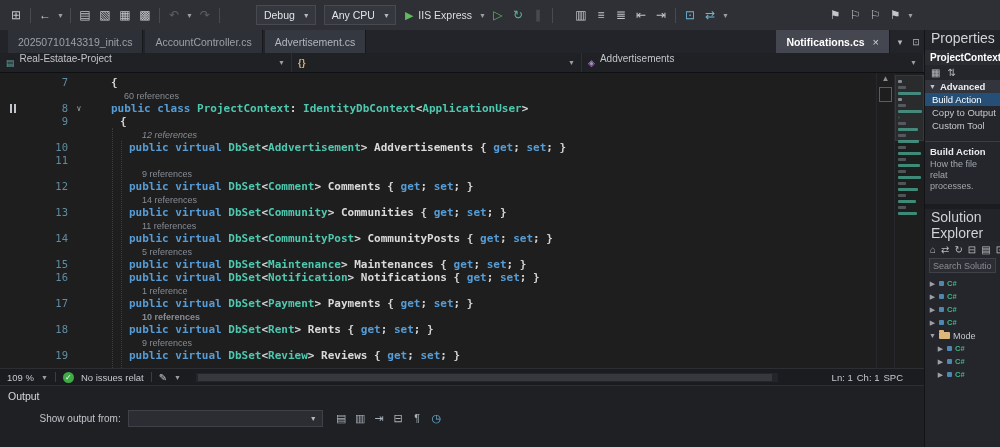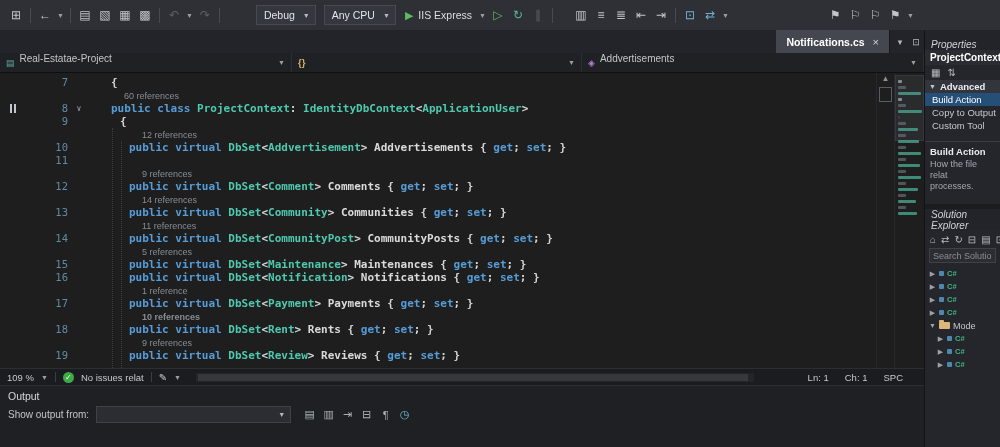--- a/index.html
+++ b/index.html
@@ -80,37 +80,37 @@
 
   
   .statusbar{flex:0 0 17px;background:#1b1c20;border-top:1px solid #2c2e33;display:flex;
              align-items:center;font-size:9.5px;color:#c5c8cd;padding:0 7px;gap:7px;}
   .sb-sep{width:1px;height:10px;background:#3a3d42;}
   .sb-check{width:11px;height:11px;border-radius:50%;background:#3fab45;color:#fff;font-size:8px;
             display:flex;align-items:center;justify-content:center;flex:0 0 auto;}
   .sb-caret{font-size:7px;color:#9a9da3;}
   .hsb{flex:1;height:9px;margin:0 8px;background:#242529;position:relative;}
   .hsb-thumb{position:absolute;left:2px;right:6px;top:1px;bottom:1px;background:#36383e;}
-  .sb-right{display:flex;gap:16px;margin-right:14px;padding-left:39px;}
+  .sb-right{display:flex;gap:4px;margin-right:14px;padding-left:39px;}
 
   
   .output{flex:0 0 62px;background:#1e2024;border-top:1px solid #2c2e33;padding:3px 8px 0;
-          display:flex;flex-direction:column;}
+          display:flex;flex-direction:row;}
   .output-title{font-size:10.5px;color:#d6d8dc;margin:1px 0 4px;}
   .output-row{display:flex;align-items:center;font-size:10px;color:#c2c5ca;}
   .out-dd{width:195px;height:17px;background:#2b2d33;border:1px solid #3f4149;display:flex;
           align-items:center;justify-content:flex-end;padding:0 5px;margin-left:7px;}
   .out-dd .dd-caret{font-size:7px;color:#b5b8bd;}
   .out-icons{display:flex;align-items:center;margin-left:10px;gap:2px;}
   .out-icon{width:17px;height:17px;display:flex;align-items:center;justify-content:center;
             font-size:11px;color:#aab0b8;}
 
   
-  .rp-header{flex:0 0 20px;display:flex;align-items:flex-end;padding:0 6px;background:#222429;
-             color:#cfd2d6;font-size:10px;font-style:italic;}
+  .rp-header{flex:0 0 20px;display:flex;align-items:flex-start;padding:0 6px;background:#222429;
+             color:#cfd2d6;font-size:14px;}
   .rp-obj{flex:0 0 15px;font-weight:bold;color:#ffffff;font-size:10px;padding:0 5px;display:flex;
           align-items:center;background:#2a2c31;white-space:nowrap;overflow:hidden;}
   .rp-tools{flex:0 0 15px;display:flex;gap:7px;padding:0 6px;align-items:center;color:#b8bbc0;font-size:10px;}
   .rp-section{flex:0 0 13px;display:flex;align-items:center;gap:4px;padding:0 4px;background:#32353b;
               color:#eceef1;font-weight:bold;font-size:9.5px;}
   .rp-section .sarrow{font-size:7px;color:#c2c5ca;}
   .rp-row{flex:0 0 13px;display:flex;align-items:center;padding:0 7px;font-size:9.5px;color:#c5c8cd;
           white-space:nowrap;overflow:hidden;}
   .rp-row.selected{background:#264f78;color:#ffffff;}
   .rp-desc{border-top:1px solid #3a3c42;margin-top:9px;padding:4px 5px 2px;font-size:9px;
@@ -187,20 +187,31 @@
       <span class="tb-icon">⚑</span>
       <span class="tb-caret">▼</span>
       <span style="width: 78px; flex: 0 0 auto;"></span>
     </div>
 
   <div class="content-row">
 
     <div class="left-col">
 
       <div class="tabstrip">
+        <span id="tabs-left" style="display:flex;align-items:stretch;">
+            <span class="tab">
+              <span>20250710143319_init.cs</span>
+            </span>
+            <span class="tab">
+              <span>AccountController.cs</span>
+            </span>
+            <span class="tab hl">
+              <span>Advertisement.cs</span>
+            </span>
+          </span>
         <span class="right-tabs">
           <span class="tab active">
             <span>Notifications.cs</span>
             <span class="close">×</span>
           </span>
           <span id="right-tab-icons" style="display:flex;align-items:center;">
               <span class="rt-icon">▾</span>
               <span class="rt-icon">⊡</span>
             </span>
         </span>
@@ -224,21 +235,21 @@
       </div>
 
       <div class="editor-row">
         <div class="code-area" id="code-area">
           <div class="iguide" style="left:112px;top:55px;bottom:0;"></div>
           <div class="iguide" style="left:121px;top:68px;bottom:0;"></div>
         <div class="crow"><span class="glyphm"></span><span class="lnum">7</span><span class="foldm"></span><span class="ccontent" style="padding-left: 21px;"><span class="tk-pn">{</span></span></div>
             <div class="crow"><span class="glyphm"></span><span class="lnum"></span><span class="foldm"></span><span class="ccontent" style="padding-left: 34px;"><span class="lens">60 references</span></span></div>
             <div class="crow"><span class="glyphm"><span class="gbar"></span><span class="gbar"></span></span><span class="lnum">8</span><span class="foldm">∨</span><span class="ccontent" style="padding-left: 21px;"><span class="tk-kw">public </span><span class="tk-kw">class </span><span class="tk-ty">ProjectContext</span><span class="tk-pn">: </span><span class="tk-ty">IdentityDbContext</span><span class="tk-pn">&lt;</span><span class="tk-ty">ApplicationUser</span><span class="tk-pn">&gt;</span></span></div>
             <div class="crow"><span class="glyphm"></span><span class="lnum">9</span><span class="foldm"></span><span class="ccontent" style="padding-left: 30px;"><span class="tk-pn">{</span></span></div>
-            <div class="crow"><span class="glyphm"></span><span class="lnum"></span><span class="foldm"></span><span class="ccontent" style="padding-left: 52px;"><span class="lens">12 references</span></span></div>
+            <div class="crow"><span class="glyphm"></span><span class="lnum"></span><span class="foldm"></span><span class="ccontent" style="padding-left: 52px; font-style: italic;"><span class="lens">12 references</span></span></div>
             <div class="crow"><span class="glyphm"></span><span class="lnum">10</span><span class="foldm"></span><span class="ccontent" style="padding-left: 39px;"><span class="tk-kw">public </span><span class="tk-kw">virtual </span><span class="tk-ty">DbSet</span><span class="tk-pn">&lt;</span><span class="tk-ty">Addvertisement</span><span class="tk-pn">&gt; </span><span class="tk-id">Addvertisements </span><span class="tk-pn">{ </span><span class="tk-kw">get</span><span class="tk-pn">; </span><span class="tk-kw">set</span><span class="tk-pn">; </span><span class="tk-pn">}</span></span></div>
             <div class="crow"><span class="glyphm"></span><span class="lnum">11</span><span class="foldm"></span><span class="ccontent" style="padding-left: 12px;"></span></div>
             <div class="crow"><span class="glyphm"></span><span class="lnum"></span><span class="foldm"></span><span class="ccontent" style="padding-left: 52px;"><span class="lens">9 references</span></span></div>
             <div class="crow"><span class="glyphm"></span><span class="lnum">12</span><span class="foldm"></span><span class="ccontent" style="padding-left: 39px;"><span class="tk-kw">public </span><span class="tk-kw">virtual </span><span class="tk-ty">DbSet</span><span class="tk-pn">&lt;</span><span class="tk-ty">Comment</span><span class="tk-pn">&gt; </span><span class="tk-id">Comments </span><span class="tk-pn">{ </span><span class="tk-kw">get</span><span class="tk-pn">; </span><span class="tk-kw">set</span><span class="tk-pn">; </span><span class="tk-pn">}</span></span></div>
             <div class="crow"><span class="glyphm"></span><span class="lnum"></span><span class="foldm"></span><span class="ccontent" style="padding-left: 52px;"><span class="lens">14 references</span></span></div>
             <div class="crow"><span class="glyphm"></span><span class="lnum">13</span><span class="foldm"></span><span class="ccontent" style="padding-left: 39px;"><span class="tk-kw">public </span><span class="tk-kw">virtual </span><span class="tk-ty">DbSet</span><span class="tk-pn">&lt;</span><span class="tk-ty">Community</span><span class="tk-pn">&gt; </span><span class="tk-id">Communities </span><span class="tk-pn">{ </span><span class="tk-kw">get</span><span class="tk-pn">; </span><span class="tk-kw">set</span><span class="tk-pn">; </span><span class="tk-pn">}</span></span></div>
             <div class="crow"><span class="glyphm"></span><span class="lnum"></span><span class="foldm"></span><span class="ccontent" style="padding-left: 52px;"><span class="lens">11 references</span></span></div>
             <div class="crow"><span class="glyphm"></span><span class="lnum">14</span><span class="foldm"></span><span class="ccontent" style="padding-left: 39px;"><span class="tk-kw">public </span><span class="tk-kw">virtual </span><span class="tk-ty">DbSet</span><span class="tk-pn">&lt;</span><span class="tk-ty">CommunityPost</span><span class="tk-pn">&gt; </span><span class="tk-id">CommunityPosts </span><span class="tk-pn">{ </span><span class="tk-kw">get</span><span class="tk-pn">; </span><span class="tk-kw">set</span><span class="tk-pn">; </span><span class="tk-pn">}</span></span></div>
             <div class="crow"><span class="glyphm"></span><span class="lnum"></span><span class="foldm"></span><span class="ccontent" style="padding-left: 52px;"><span class="lens">5 references</span></span></div>
             <div class="crow"><span class="glyphm"></span><span class="lnum">15</span><span class="foldm"></span><span class="ccontent" style="padding-left: 39px;"><span class="tk-kw">public </span><span class="tk-kw">virtual </span><span class="tk-ty">DbSet</span><span class="tk-pn">&lt;</span><span class="tk-ty">Maintenance</span><span class="tk-pn">&gt; </span><span class="tk-id">Maintenances </span><span class="tk-pn">{ </span><span class="tk-kw">get</span><span class="tk-pn">; </span><span class="tk-kw">set</span><span class="tk-pn">; </span><span class="tk-pn">}</span></span></div>

